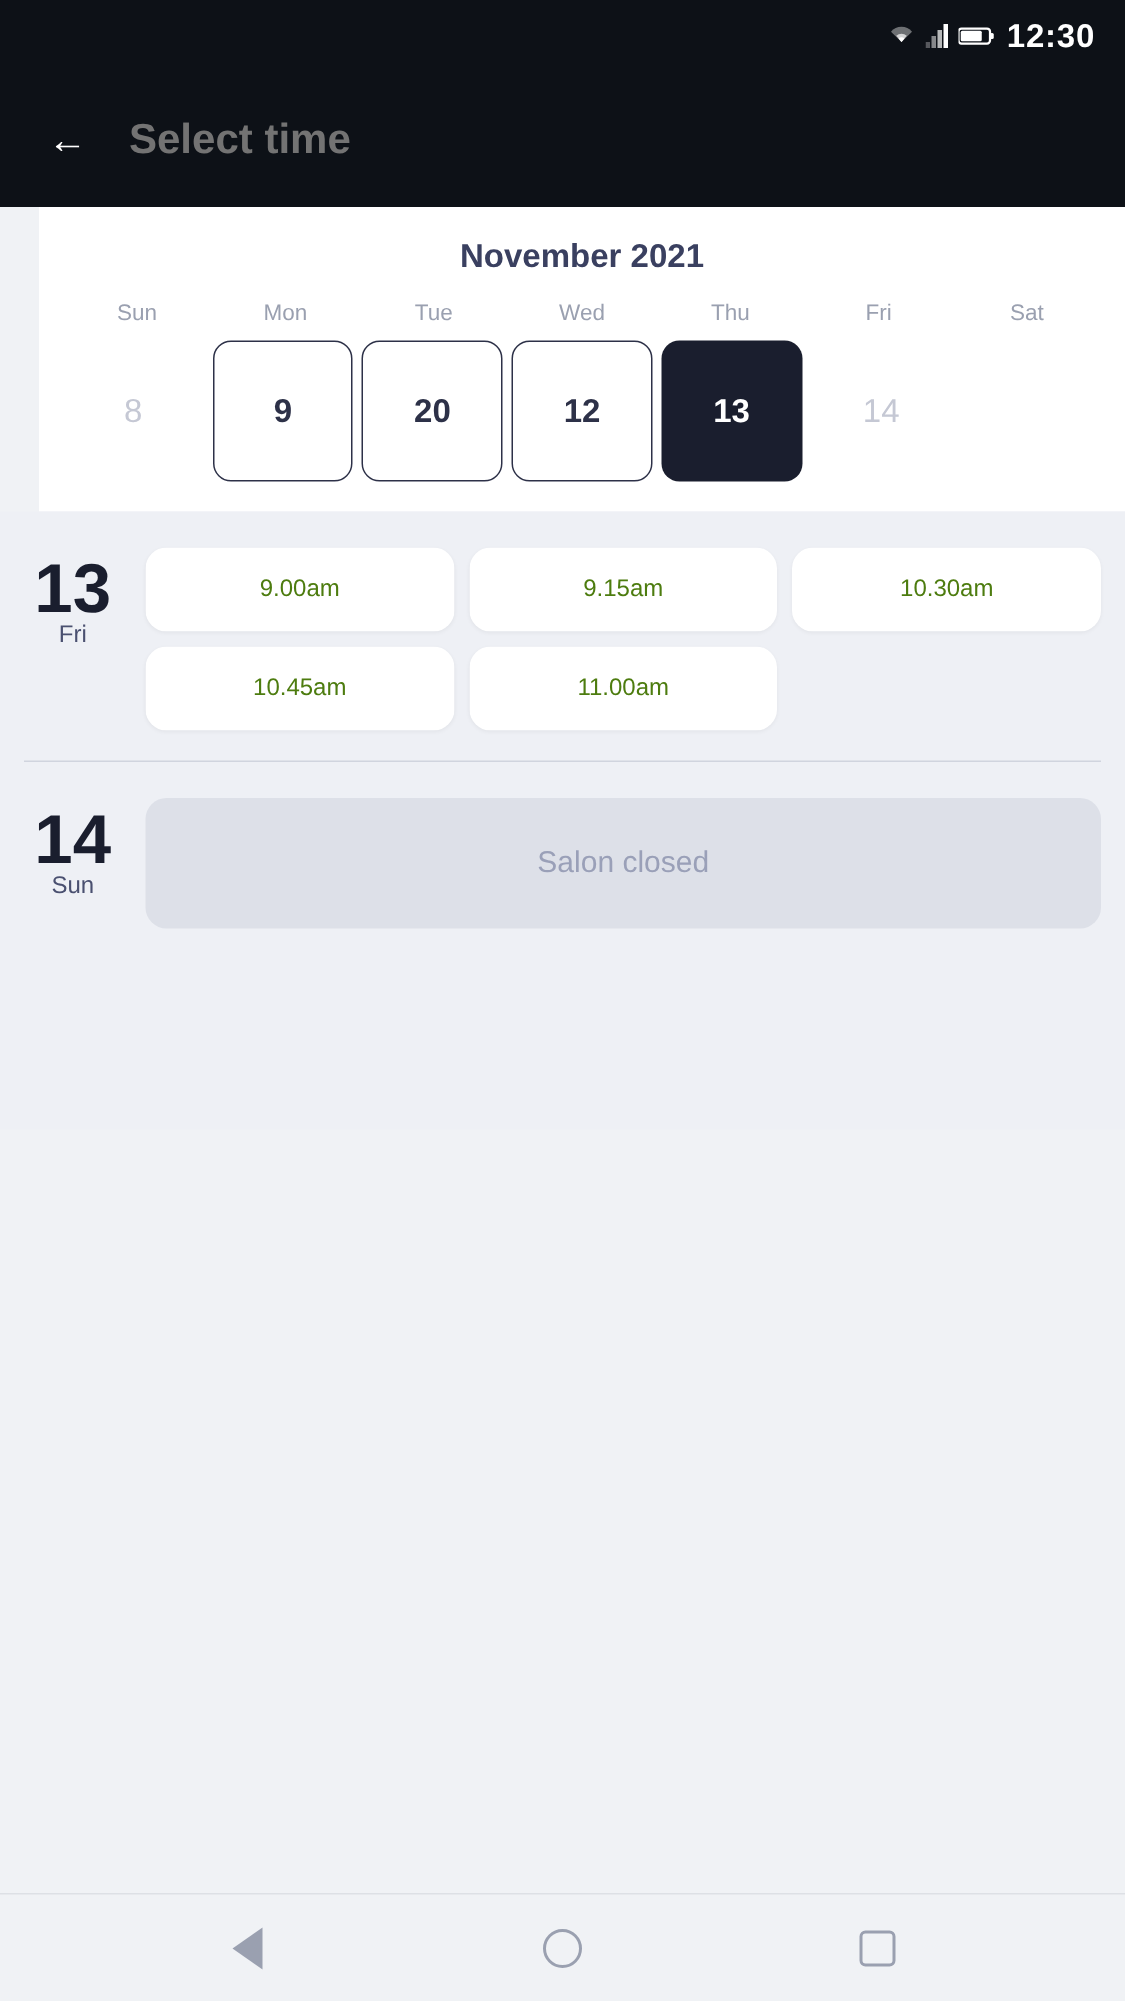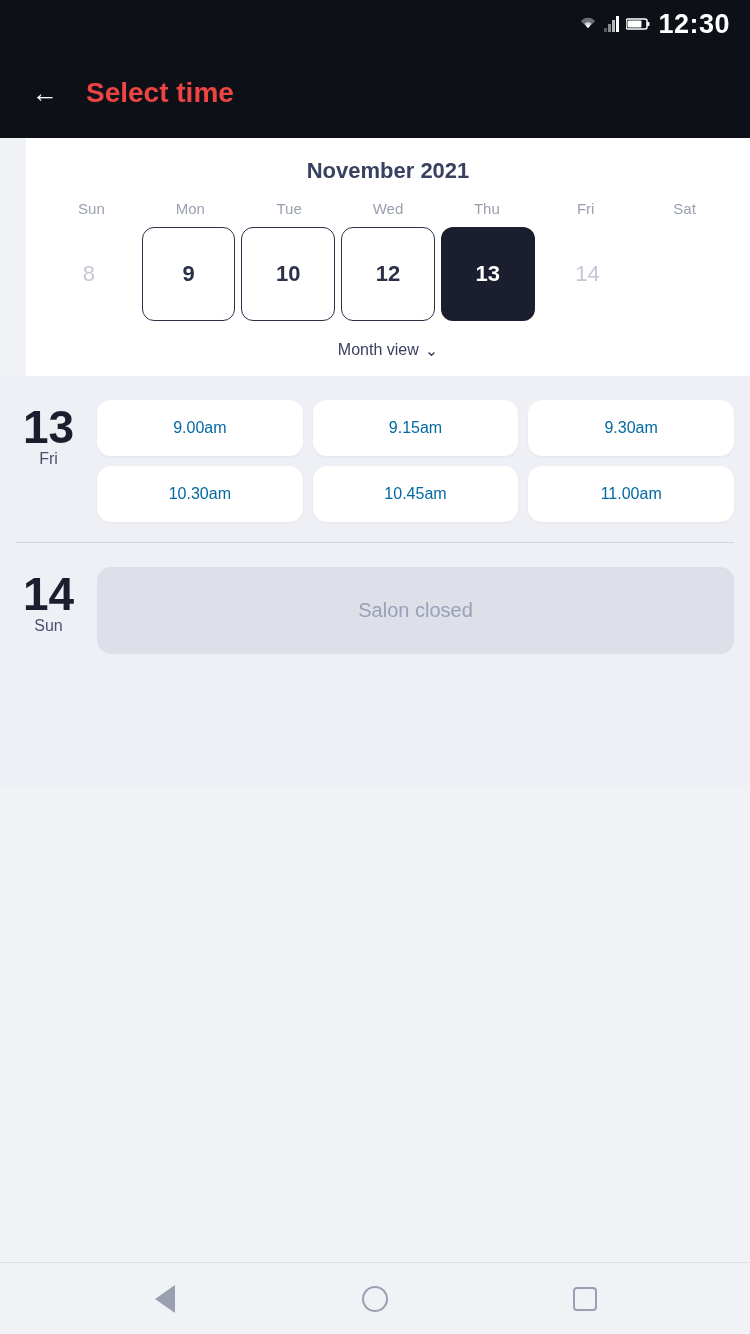--- a/index.html
+++ b/index.html
@@ -17,21 +17,21 @@
       background: #0d1117;
       height: 48px;
       display: flex;
       align-items: center;
       justify-content: flex-end;
       padding: 0 20px;
       gap: 8px;
     }
     .status-bar .time {
       color: white;
-      font-size: 27px;
+      font-size: 22px;
       font-weight: 600;
       letter-spacing: 0.5px;
     }
     .status-icons {
       display: flex;
       align-items: center;
       gap: 6px;
     }
 
     
@@ -45,21 +45,21 @@
     }
     .back-btn {
       color: white;
       font-size: 26px;
       cursor: pointer;
       background: none;
       border: none;
       padding: 4px 8px;
     }
     .header-title {
-      color: #ef4444;
+      color: #737373;
       font-size: 28px;
       font-weight: 700;
     }
 
     
     .calendar-section {
       background: white;
       padding: 20px 16px 8px;
       margin-left: 26px;
     }
@@ -160,21 +160,21 @@
       display: grid;
       grid-template-columns: repeat(3, 1fr);
       gap: 10px;
     }
     .time-slot {
       background: white;
       border-radius: 14px;
       padding: 18px 8px;
       text-align: center;
       font-size: 16px;
-      color: #0369a1;
+      color: #4d7c0f;
       cursor: pointer;
       border: 1.5px solid transparent;
       box-shadow: 0 1px 3px rgba(0,0,0,0.05);
     }
 
     .divider {
       height: 1px;
       background: #d0d4de;
       margin: 10px 0 24px;
     }
@@ -285,42 +285,37 @@
     <span class="weekday">Mon</span>
     <span class="weekday">Tue</span>
     <span class="weekday">Wed</span>
     <span class="weekday">Thu</span>
     <span class="weekday">Fri</span>
     <span class="weekday">Sat</span>
   </div>
   <div class="dates-row">
     <div class="date-cell inactive">8</div>
     <div class="date-cell bordered">9</div>
-    <div class="date-cell bordered">10</div>
+    <div class="date-cell bordered">20</div>
     <div class="date-cell bordered">12</div>
     <div class="date-cell selected">13</div>
     <div class="date-cell inactive">14</div>
-  </div>
-  <div class="month-view-btn">
-    <span>Month view</span>
-    <span class="chevron-down">⌄</span>
   </div>
 </div>
 
 <div class="time-section">
 
   <div class="day-block">
     <div class="day-label">
       <span class="day-number">13</span>
       <span class="day-name">Fri</span>
     </div>
     <div class="time-slots-grid">
       <div class="time-slot">9.00am</div>
       <div class="time-slot">9.15am</div>
-      <div class="time-slot">9.30am</div>
       <div class="time-slot">10.30am</div>
       <div class="time-slot">10.45am</div>
       <div class="time-slot">11.00am</div>
     </div>
   </div>
 
   <div class="divider"></div>
 
   <div class="day-block salon-closed-block">
     <div class="day-label">

